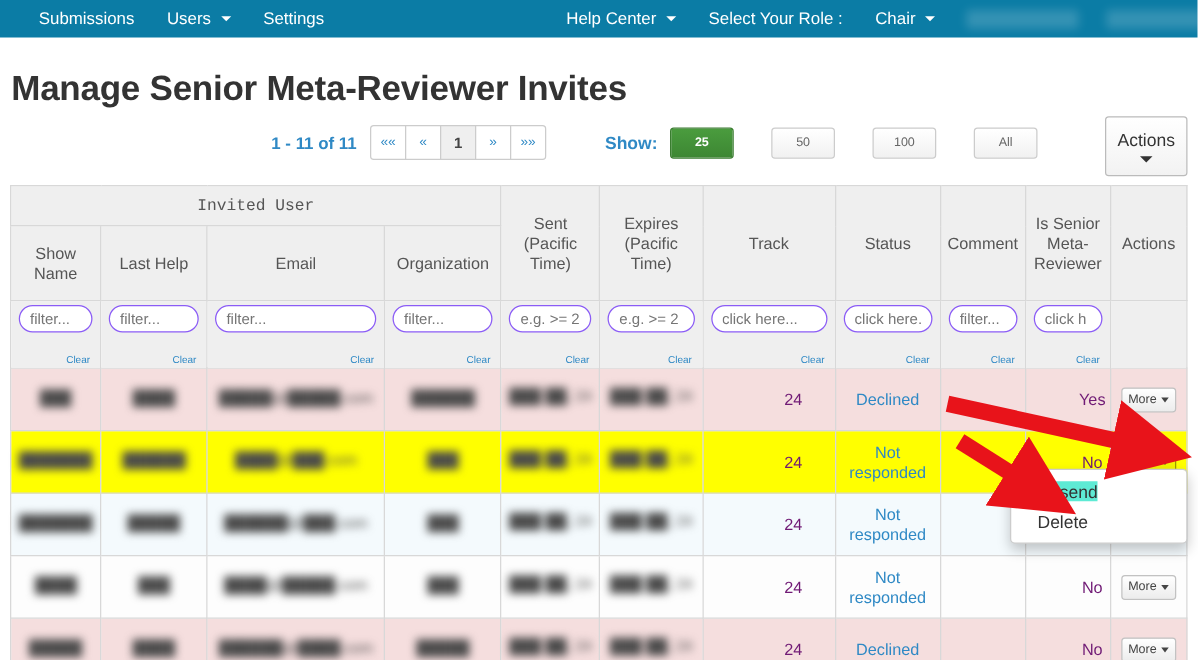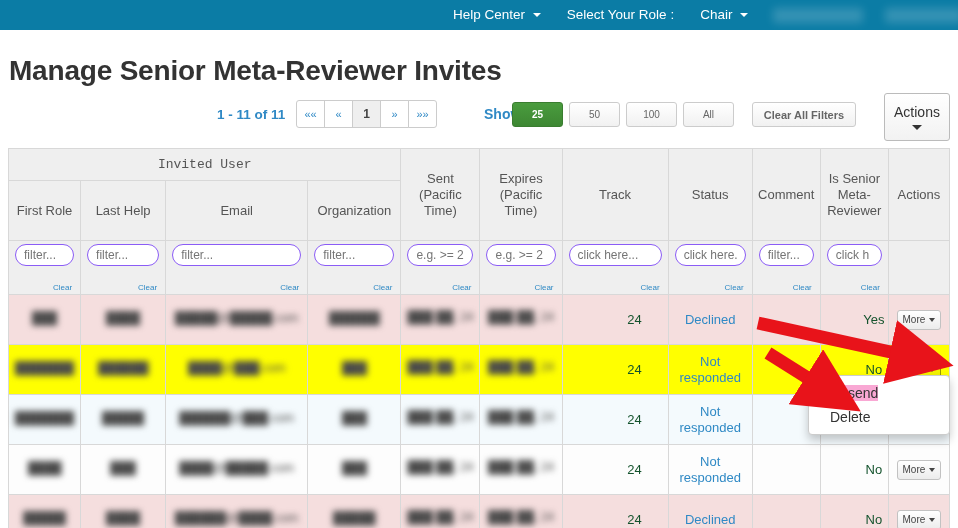--- a/index.html
+++ b/index.html
@@ -90,20 +90,21 @@
   .show-btn {
     width: 51px; height: 25px;
     border: 1px solid #cccccc;
     border-radius: 3px;
     background: linear-gradient(#ffffff, #f1f1f1);
     color: #666666;
     font-size: 10px;
     display: flex; align-items: center; justify-content: center;
     margin-right: 6px;
     cursor: pointer;
+    margin-left: 24px;
   }
   .show-btn.sel {
     background: linear-gradient(#4a9c3e, #3d8733);
     border-color: #3a7d30;
     color: #ffffff;
     font-weight: bold;
   }
   .clear-filters {
     position: absolute; left: 752px; top: 2px;
     width: 104px; height: 25px;
@@ -201,21 +202,21 @@
     filter: blur(3.4px);
     color: #4a4a4a;
     font-size: 12px;
     display: inline-block;
     max-width: 95%;
     overflow: hidden;
     white-space: nowrap;
     user-select: none;
   }
   .blur.two { white-space: normal; line-height: 15px; }
-  td.dark { color: #14532d; padding-left: 39px; }
+  td.dark { color: #701a75; padding-left: 39px; }
 
   .more-btn {
     display: inline-flex; align-items: center; justify-content: center;
     width: 44px; height: 20px;
     border: 1px solid #c2c2c2; border-radius: 3px;
     background: linear-gradient(#ffffff, #ececec);
     color: #444444; font-size: 10px;
     cursor: pointer;
   }
   .more-btn .tri2 {
@@ -240,34 +241,46 @@
     z-index: 40;
   }
   .dd-item {
     height: 24px;
     line-height: 24px;
     padding: 0 0 0 21px;
     font-size: 14px;
     color: #333333;
     cursor: pointer;
   }
-  .dd-item .hl { background: #f9a8d4; }
+  .dd-item .hl { background: #5eead4; }
 
   
   .arrows {
     position: absolute; left: 0; top: 0;
     width: 958px; height: 528px;
     pointer-events: none;
     z-index: 60;
   }
 </style>
 </head>
 <body>
 
 <div class="navbar">
+  <div class="nav-left">
+    <div class="nav-item">
+      <span>Submissions</span>
+    </div>
+    <div class="nav-item">
+      <span>Users</span>
+      <span class="caret-down"></span>
+    </div>
+    <div class="nav-item">
+      <span>Settings</span>
+    </div>
+  </div>
 
   <div class="nav-right">
     <div class="nav-item">
       <span>Help Center</span>
       <span class="caret-down"></span>
     </div>
     <div class="nav-item">
       <span>Select Your Role :</span>
     </div>
     <div class="nav-item">
@@ -293,21 +306,20 @@
   </div>
 
   <div class="show-label">Show:</div>
   <div class="show-group">
     <div class="show-btn sel">25</div>
     <div class="show-btn">50</div>
     <div class="show-btn">100</div>
     <div class="show-btn">All</div>
   </div>
 
-  <div class="clear-filters">Clear All Filters</div>
 
   <div class="actions-btn">
     <span>Actions</span>
     <span class="tri"></span>
   </div>
 </div>
 
 <table class="tbl">
   <colgroup>
     <col style="width:72px">
@@ -327,21 +339,21 @@
       <th class="grp" colspan="4">Invited User</th>
       <th class="col" rowspan="2">Sent (Pacific Time)</th>
       <th class="col" rowspan="2">Expires (Pacific Time)</th>
       <th class="col" rowspan="2">Track</th>
       <th class="col" rowspan="2">Status</th>
       <th class="col" rowspan="2">Comment</th>
       <th class="col" rowspan="2">Is Senior Meta-Reviewer</th>
       <th class="col" rowspan="2">Actions</th>
     </tr>
     <tr>
-      <th class="col">First Role</th>
+      <th class="col">Show Name</th>
       <th class="col">Last Help</th>
       <th class="col">Email</th>
       <th class="col">Organization</th>
     </tr>
     <tr class="filters">
       <td>
         <input class="fin" placeholder="filter..." style="">
         <span class="clr">Clear</span>
       </td>
       <td>

